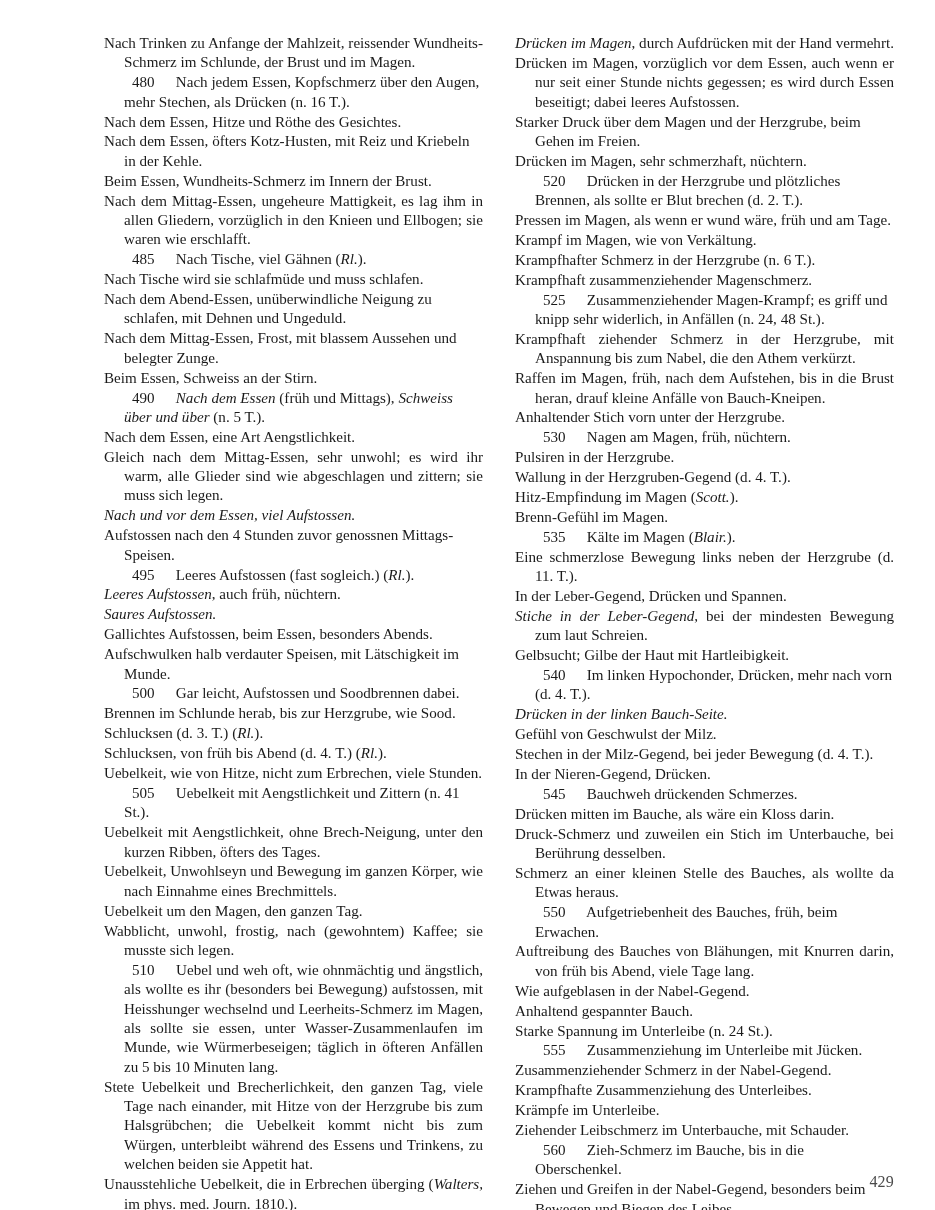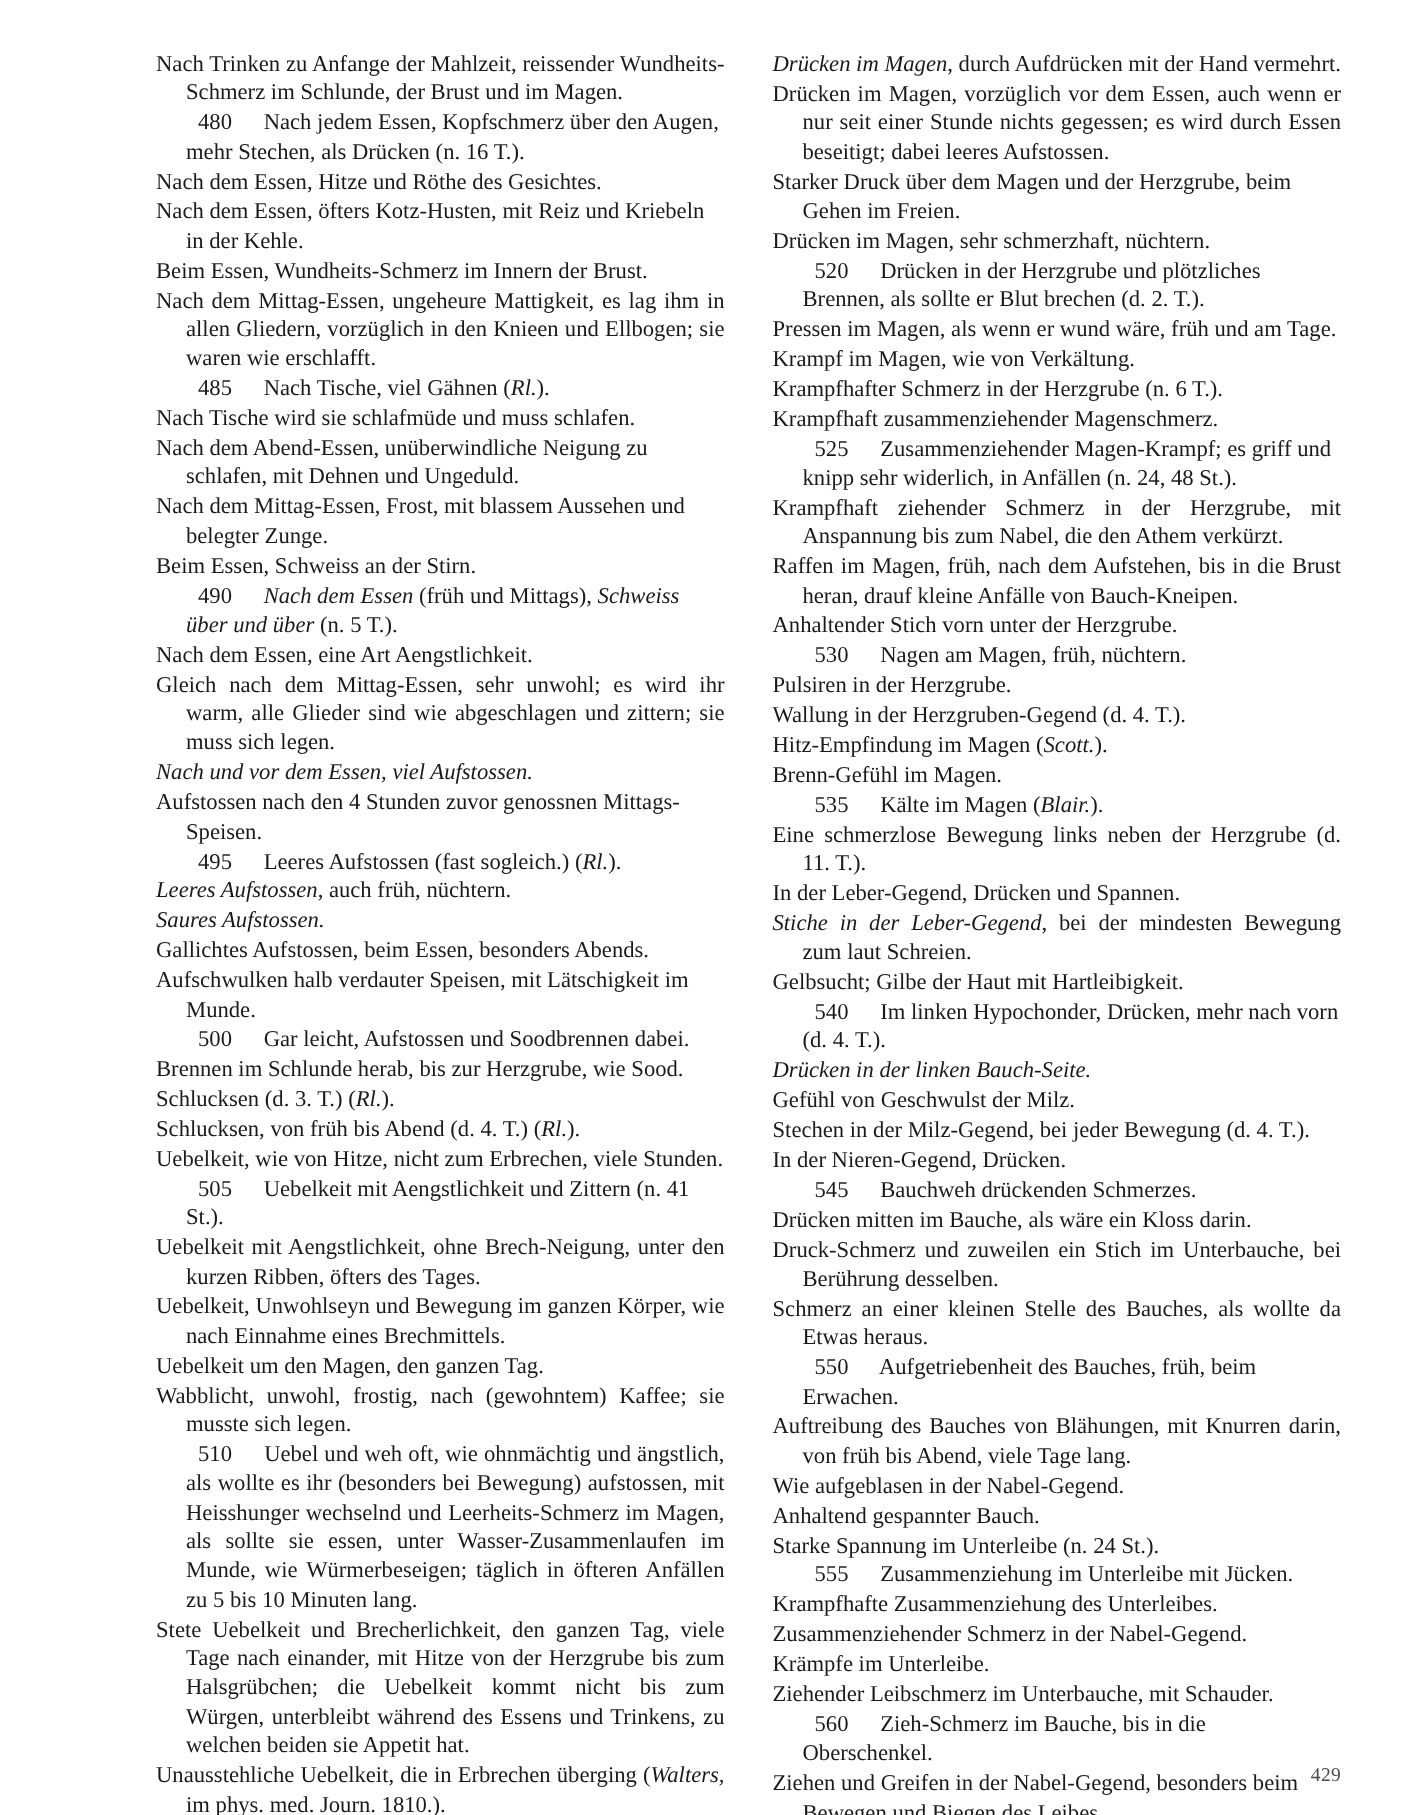--- a/index.html
+++ b/index.html
@@ -59,21 +59,21 @@
   .entry.nojust {
     text-align: left;
   }
   i, .it {
     font-style: italic;
   }
   .folio {
     position: absolute;
     right: 41px;
     bottom: 19px;
-    font-size: 13px;
+    font-size: 16px;
     color: #4a4a4a;
     letter-spacing: 0.2px;
   }
 </style>
 </head>
 <body>
 
 <div class="page">
 
   <div class="columns">
@@ -145,22 +145,22 @@
         <p class="entry num nojust"><span class="n">545</span> <span>Bauchweh drückenden Schmerzes.</span></p>
         <p class="entry nojust"><span>Drücken mitten im Bauche, als wäre ein Kloss darin.</span></p>
         <p class="entry"><span>Druck-Schmerz und zuweilen ein Stich im Unterbauche, bei Berührung desselben.</span></p>
         <p class="entry"><span>Schmerz an einer kleinen Stelle des Bauches, als wollte da Etwas heraus.</span></p>
         <p class="entry num nojust"><span class="n">550</span> <span>Aufgetriebenheit des Bauches, früh, beim Erwachen.</span></p>
         <p class="entry"><span>Auftreibung des Bauches von Blähungen, mit Knurren darin, von früh bis Abend, viele Tage lang.</span></p>
         <p class="entry nojust"><span>Wie aufgeblasen in der Nabel-Gegend.</span></p>
         <p class="entry nojust"><span>Anhaltend gespannter Bauch.</span></p>
         <p class="entry nojust"><span>Starke Spannung im Unterleibe (n. 24 St.).</span></p>
         <p class="entry num nojust"><span class="n">555</span> <span>Zusammenziehung im Unterleibe mit Jücken.</span></p>
+        <p class="entry nojust"><span>Zusammenziehender Schmerz in der Nabel-Gegend.</span></p>
         <p class="entry nojust"><span>Krampfhafte Zusammenziehung des Unterleibes.</span></p>
-        <p class="entry nojust"><span>Zusammenziehender Schmerz in der Nabel-Gegend.</span></p>
         <p class="entry nojust"><span>Krämpfe im Unterleibe.</span></p>
         <p class="entry nojust"><span>Ziehender Leibschmerz im Unterbauche, mit Schauder.</span></p>
         <p class="entry num nojust"><span class="n">560</span> <span>Zieh-Schmerz im Bauche, bis in die Oberschenkel.</span></p>
         <p class="entry nojust"><span>Ziehen und Greifen in der Nabel-Gegend, besonders beim Bewegen und Biegen des Leibes.</span></p>
       </div>
   </div>
 
   <div class="folio">429</div>
 
 </div>

